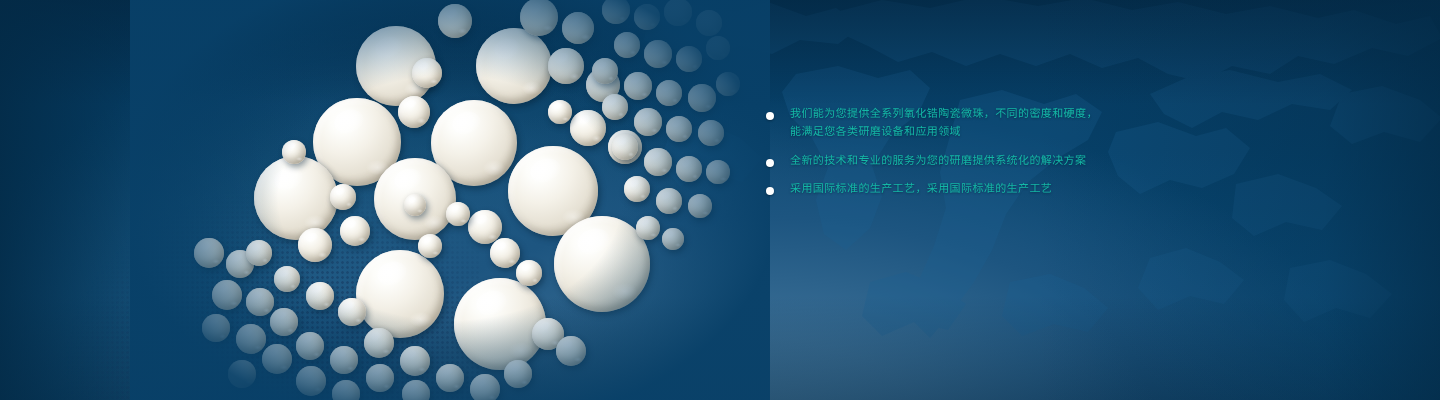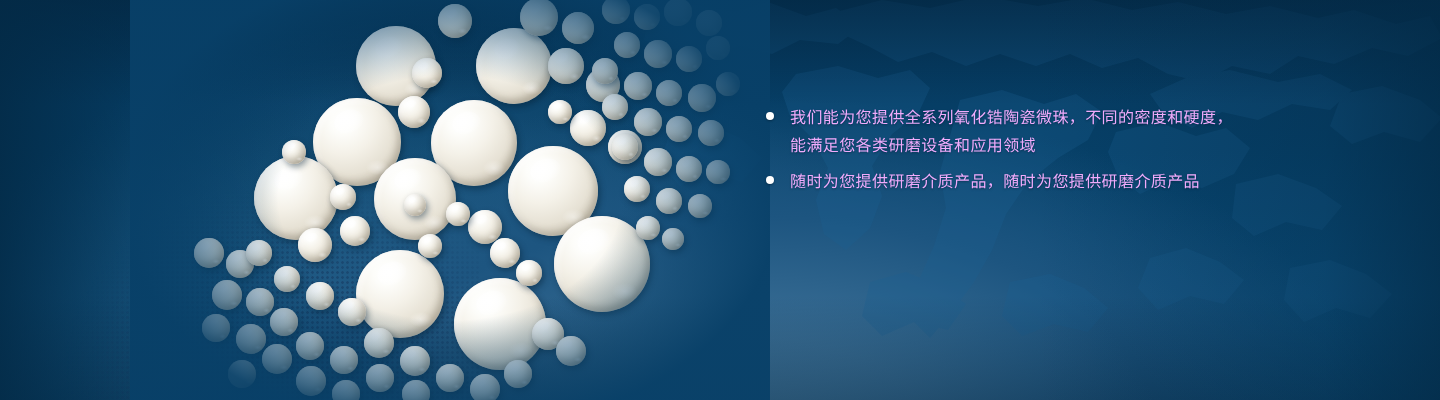--- a/index.html
+++ b/index.html
@@ -100,33 +100,33 @@
     font-weight:400;
     letter-spacing:2.5px;
     line-height:1.1;
     text-shadow:0 1px 3px rgba(2,26,45,.55);
   }
   .bullets{list-style:none;margin:0;padding:0;}
   .bullet{
     position:relative;
     padding-left:28px;
     margin-bottom:9px;
-    color:#f0abfc;
-    font-size:16px;
+    color:#14b8a6;
+    font-size:11px;
     line-height:1.72;
     letter-spacing:.4px;
     text-shadow:0 1px 2px rgba(2,26,45,.5);
   }
   .dot{
     position:absolute;left:4px;top:8px;
     width:8px;height:8px;border-radius:50%;
     background:#ffffff;
     box-shadow:0 1px 2px rgba(2,26,45,.5);
   }
-  .bullet .line2{display:block;}
+  .bullet .line2{display:block;font-family:Liberation Mono, monospace;}
 </style>
 </head>
 <body>
 
 <div class="banner">
 
   <div class="bg-base"></div>
 
   <svg class="worldmap" viewBox="0 0 820 430" aria-hidden="true">
     <path d="M18,36 L60,22 L104,30 L138,20 L176,34 L206,26 L232,44 L208,62 L170,58 L142,72 L110,64 L74,76 L40,66 L14,58 Z"></path>
@@ -247,18 +247,22 @@
   <div class="copy">
 
     <ul class="bullets">
       <li class="bullet">
         <span class="dot"></span>
         <span>我们能为您提供全系列氧化锆陶瓷微珠，不同的密度和硬度，</span>
         <span class="line2">能满足您各类研磨设备和应用领域</span>
       </li>
       <li class="bullet">
         <span class="dot"></span>
-        <span>随时为您提供研磨介质产品，随时为您提供研磨介质产品</span>
+        <span>全新的技术和专业的服务为您的研磨提供系统化的解决方案</span>
+      </li>
+      <li class="bullet">
+        <span class="dot"></span>
+        <span>采用国际标准的生产工艺，采用国际标准的生产工艺</span>
       </li>
     </ul>
   </div>
 
 </div>
 
 </body></html>

